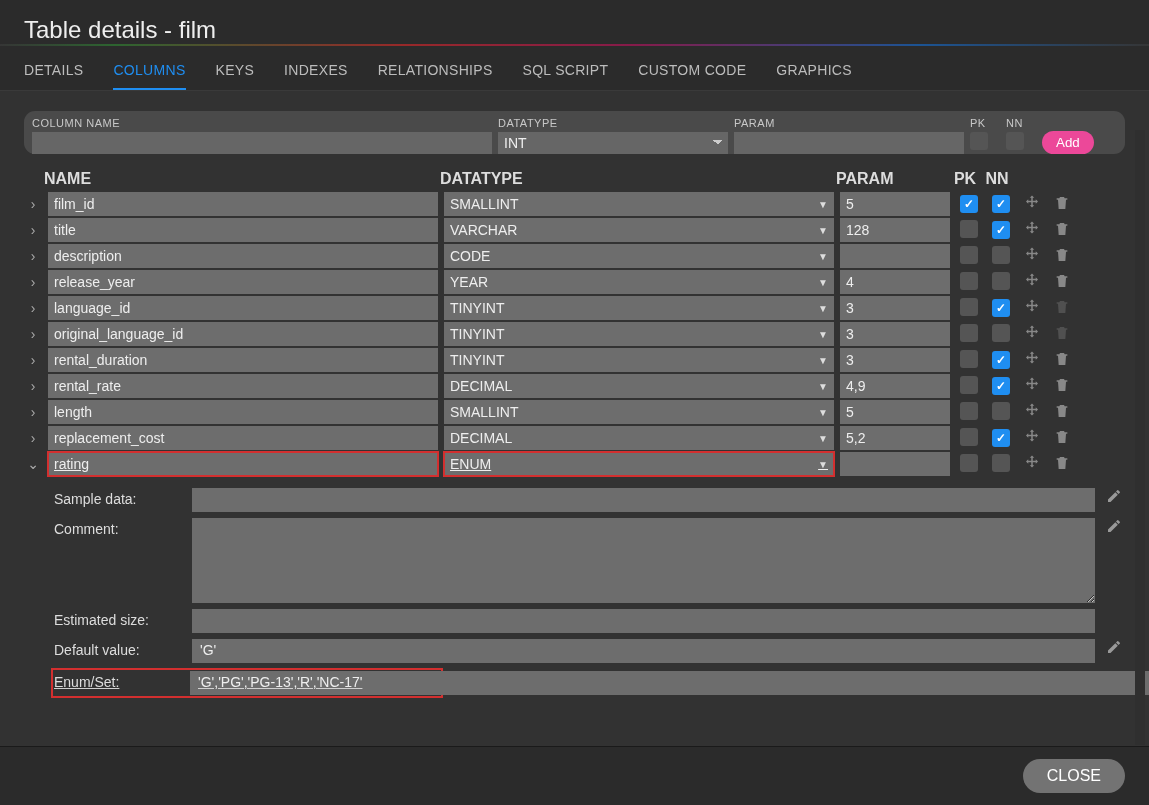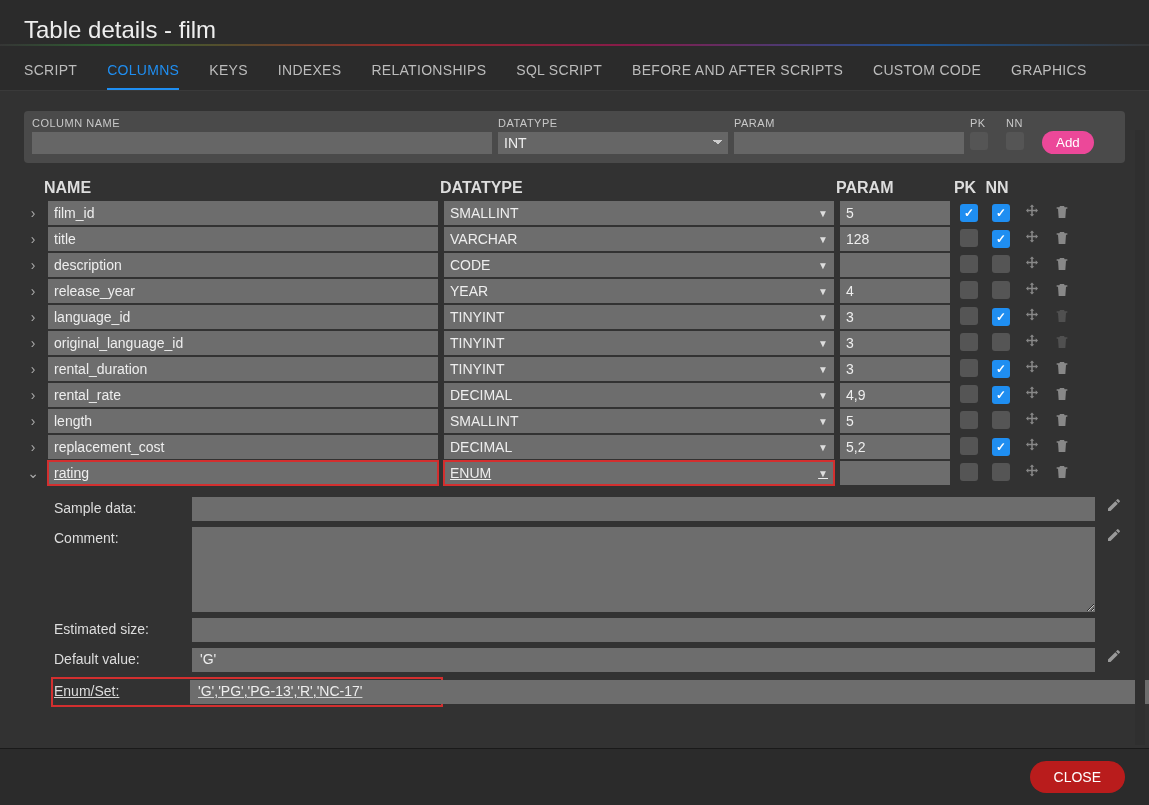--- a/index.html
+++ b/index.html
@@ -48,40 +48,40 @@
   padding: 20px 24px;
   overflow-y:auto;
   background:#323232;
 }
 .scrollbar-track {
   position:absolute; right:4px; top:130px; bottom:60px; width:10px;
   background:#2f2f2f;
 }
 .add-row {
   background:#4a4a4a;
-  border-radius:4px;
-  padding:6px 8px 9px;
+  border-radius:11px;
+  padding:6px 8px 0;
   margin-bottom:16px;
 }
 .row { display:flex; align-items:center; gap:6px; }
 .hdr { font-size:11px; color:#c8c8c8; letter-spacing:.5px; margin-bottom:2px; }
 input, select, textarea {
   background:#666; color:#eee; border:none;
   padding:3px 6px; font-family:inherit; font-size:14px; width:100%;
   height:22px;
 }
 textarea{height:auto;resize:both;}
 select { appearance:none; background-image:linear-gradient(45deg,transparent 50%,#ccc 50%),linear-gradient(135deg,#ccc 50%,transparent 50%); background-position:right 10px center,right 5px center; background-size:5px 5px,5px 5px; background-repeat:no-repeat; padding-right:22px;}
 .chk {
   width:18px;height:18px;border-radius:3px;background:#555;display:inline-flex;align-items:center;justify-content:center;cursor:pointer;flex-shrink:0;
 }
 .chk.on{background:#1f8ef1;}
 .chk.on::after{content:"✓";color:#fff;font-size:12px;font-weight:bold;}
 .btn-add{background:#ec4899;color:#fff;border:none;border-radius:14px;padding:4px 14px;cursor:pointer;}
-.btn-close{background:#b91c1c;color:#fff;border:none;border-radius:18px;padding:8px 24px;cursor:pointer;font-size:14px;}
+.btn-close{background:#737373;color:#fff;border:none;border-radius:18px;padding:8px 24px;cursor:pointer;font-size:16px;}
 .footer{padding:12px 24px;display:flex;justify-content:flex-end;background:#2b2b2b;border-top:1px solid #1a1a1a;}
 .list{margin-top:6px;}
 .list-hdr{display:flex;gap:6px;font-size:16px;color:#ddd;padding:0 0 4px 20px;font-weight:bold;}
 .c-expand{width:18px;flex-shrink:0;text-align:center;color:#aaa;cursor:pointer;}
 .c-name{flex:0 0 390px;}
 .c-type{flex:0 0 390px;}
 .c-param{flex:0 0 110px;}
 .c-pk{flex:0 0 26px;text-align:center;}
 .c-nn{flex:0 0 26px;text-align:center;}
 .c-ctrl{flex:0 0 24px;text-align:center;color:#888;cursor:pointer;}
@@ -101,27 +101,26 @@
 .move-ic svg{width:18px;height:18px;}
 </style>
 </head>
 <body>
 
 <div class="modal">
   <div class="title">Table details - film</div>
   <div class="rainbow"></div>
 
   <div class="tabs" id="tabs">
-      <div class="tab">SCRIPT</div>
+      <div class="tab">DETAILS</div>
       <div class="tab active">COLUMNS</div>
       <div class="tab">KEYS</div>
       <div class="tab">INDEXES</div>
       <div class="tab">RELATIONSHIPS</div>
       <div class="tab">SQL SCRIPT</div>
-      <div class="tab">BEFORE AND AFTER SCRIPTS</div>
       <div class="tab">CUSTOM CODE</div>
       <div class="tab">GRAPHICS</div>
     </div>
 
   <div class="body">
 
     <div class="add-row">
       <div class="row">
         <div style="flex:0 0 460px">
             <div class="hdr">COLUMN NAME</div>

